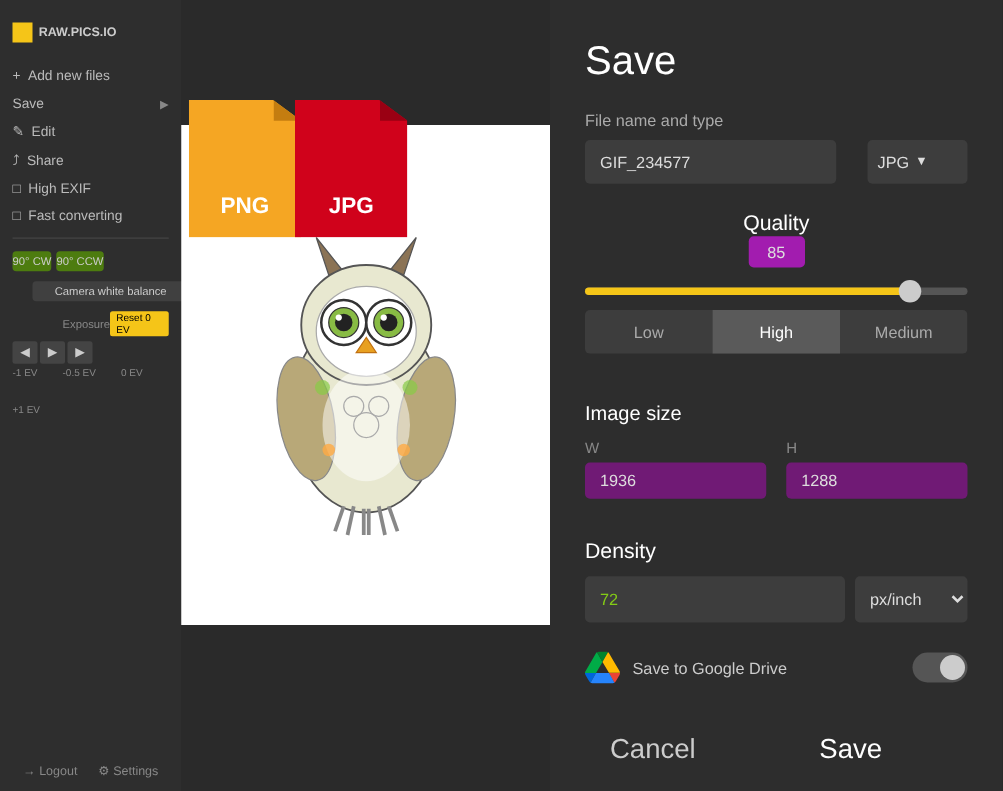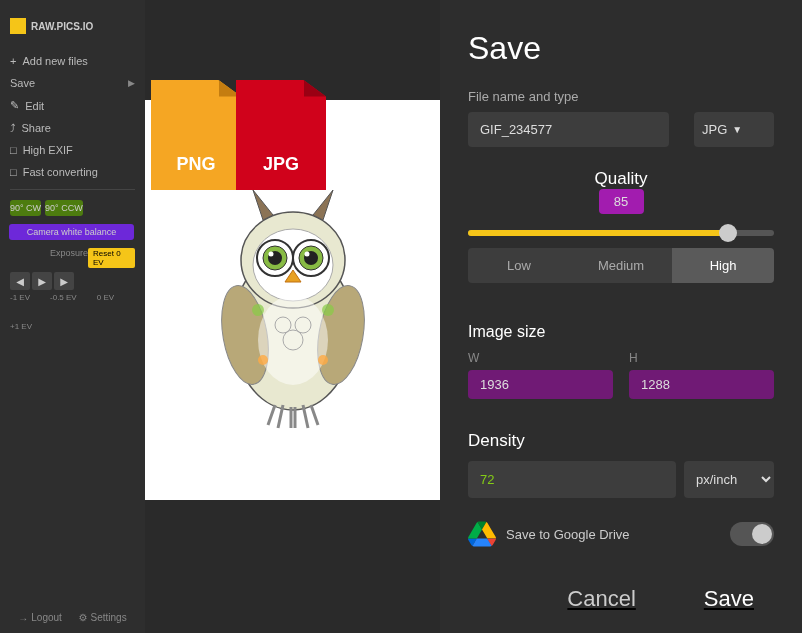--- a/index.html
+++ b/index.html
@@ -70,40 +70,40 @@
       background: #4d7c0f;
       border: none;
       color: #ccc;
       font-size: 9px;
       padding: 3px 0;
       border-radius: 3px;
       cursor: pointer;
     }
 
     .wb-btn {
-      background: #6d28d9;
+      background: #404040;
       border: none;
       color: #ccc;
       font-size: 9px;
       padding: 3px 8px;
       border-radius: 3px;
       cursor: pointer;
-      margin: 4px 9px;
+      margin: 4px 26px;
       width: calc(100% - 20px);
     }
 
     .exposure-section {
       padding: 4px 10px;
     }
     .exposure-label {
       font-size: 9px;
       color: #888;
       display: flex;
       justify-content: space-between;
-      align-items: flex-start;
+      align-items: center;
       margin-bottom: 4px;
       padding-left: 40px;
     }
     .reset-btn {
       background: #f5c518;
       color: #000;
       font-size: 8px;
       border: none;
       padding: 1px 5px;
       border-radius: 2px;
@@ -454,24 +454,23 @@
       right: 2px;
       top: 2px;
       width: 20px;
       height: 20px;
       background: #ccc;
       border-radius: 50%;
     }
 
     .dialog-buttons {
       display: flex;
-      justify-content: flex-end;
-      gap: 28px;
+      justify-content: flex-start;
+      gap: 59px;
       margin-top: auto;
-      text-decoration: underline;
     }
 
     .cancel-btn {
       background: none;
       border: none;
       color: #ccc;
       font-size: 22px;
       cursor: pointer;
       font-weight: 300;
       padding: 10px 20px;
@@ -649,22 +648,22 @@
       <span class="quality-value">85</span>
     </div>
     <div class="quality-slider-container">
       <div class="quality-slider-track">
         <div class="quality-slider-fill"></div>
         <div class="quality-slider-thumb"></div>
       </div>
     </div>
     <div class="quality-buttons">
       <button class="quality-btn">Low</button>
+      <button class="quality-btn active">High</button>
       <button class="quality-btn">Medium</button>
-      <button class="quality-btn active">High</button>
     </div>
   </div>
 
   <div class="image-size-section">
     <div class="image-size-label">Image size</div>
     <div class="size-row">
       <div class="size-field">
         <div class="size-field-label">W</div>
         <input class="size-input" type="text" value="1936" style="">
       </div>

